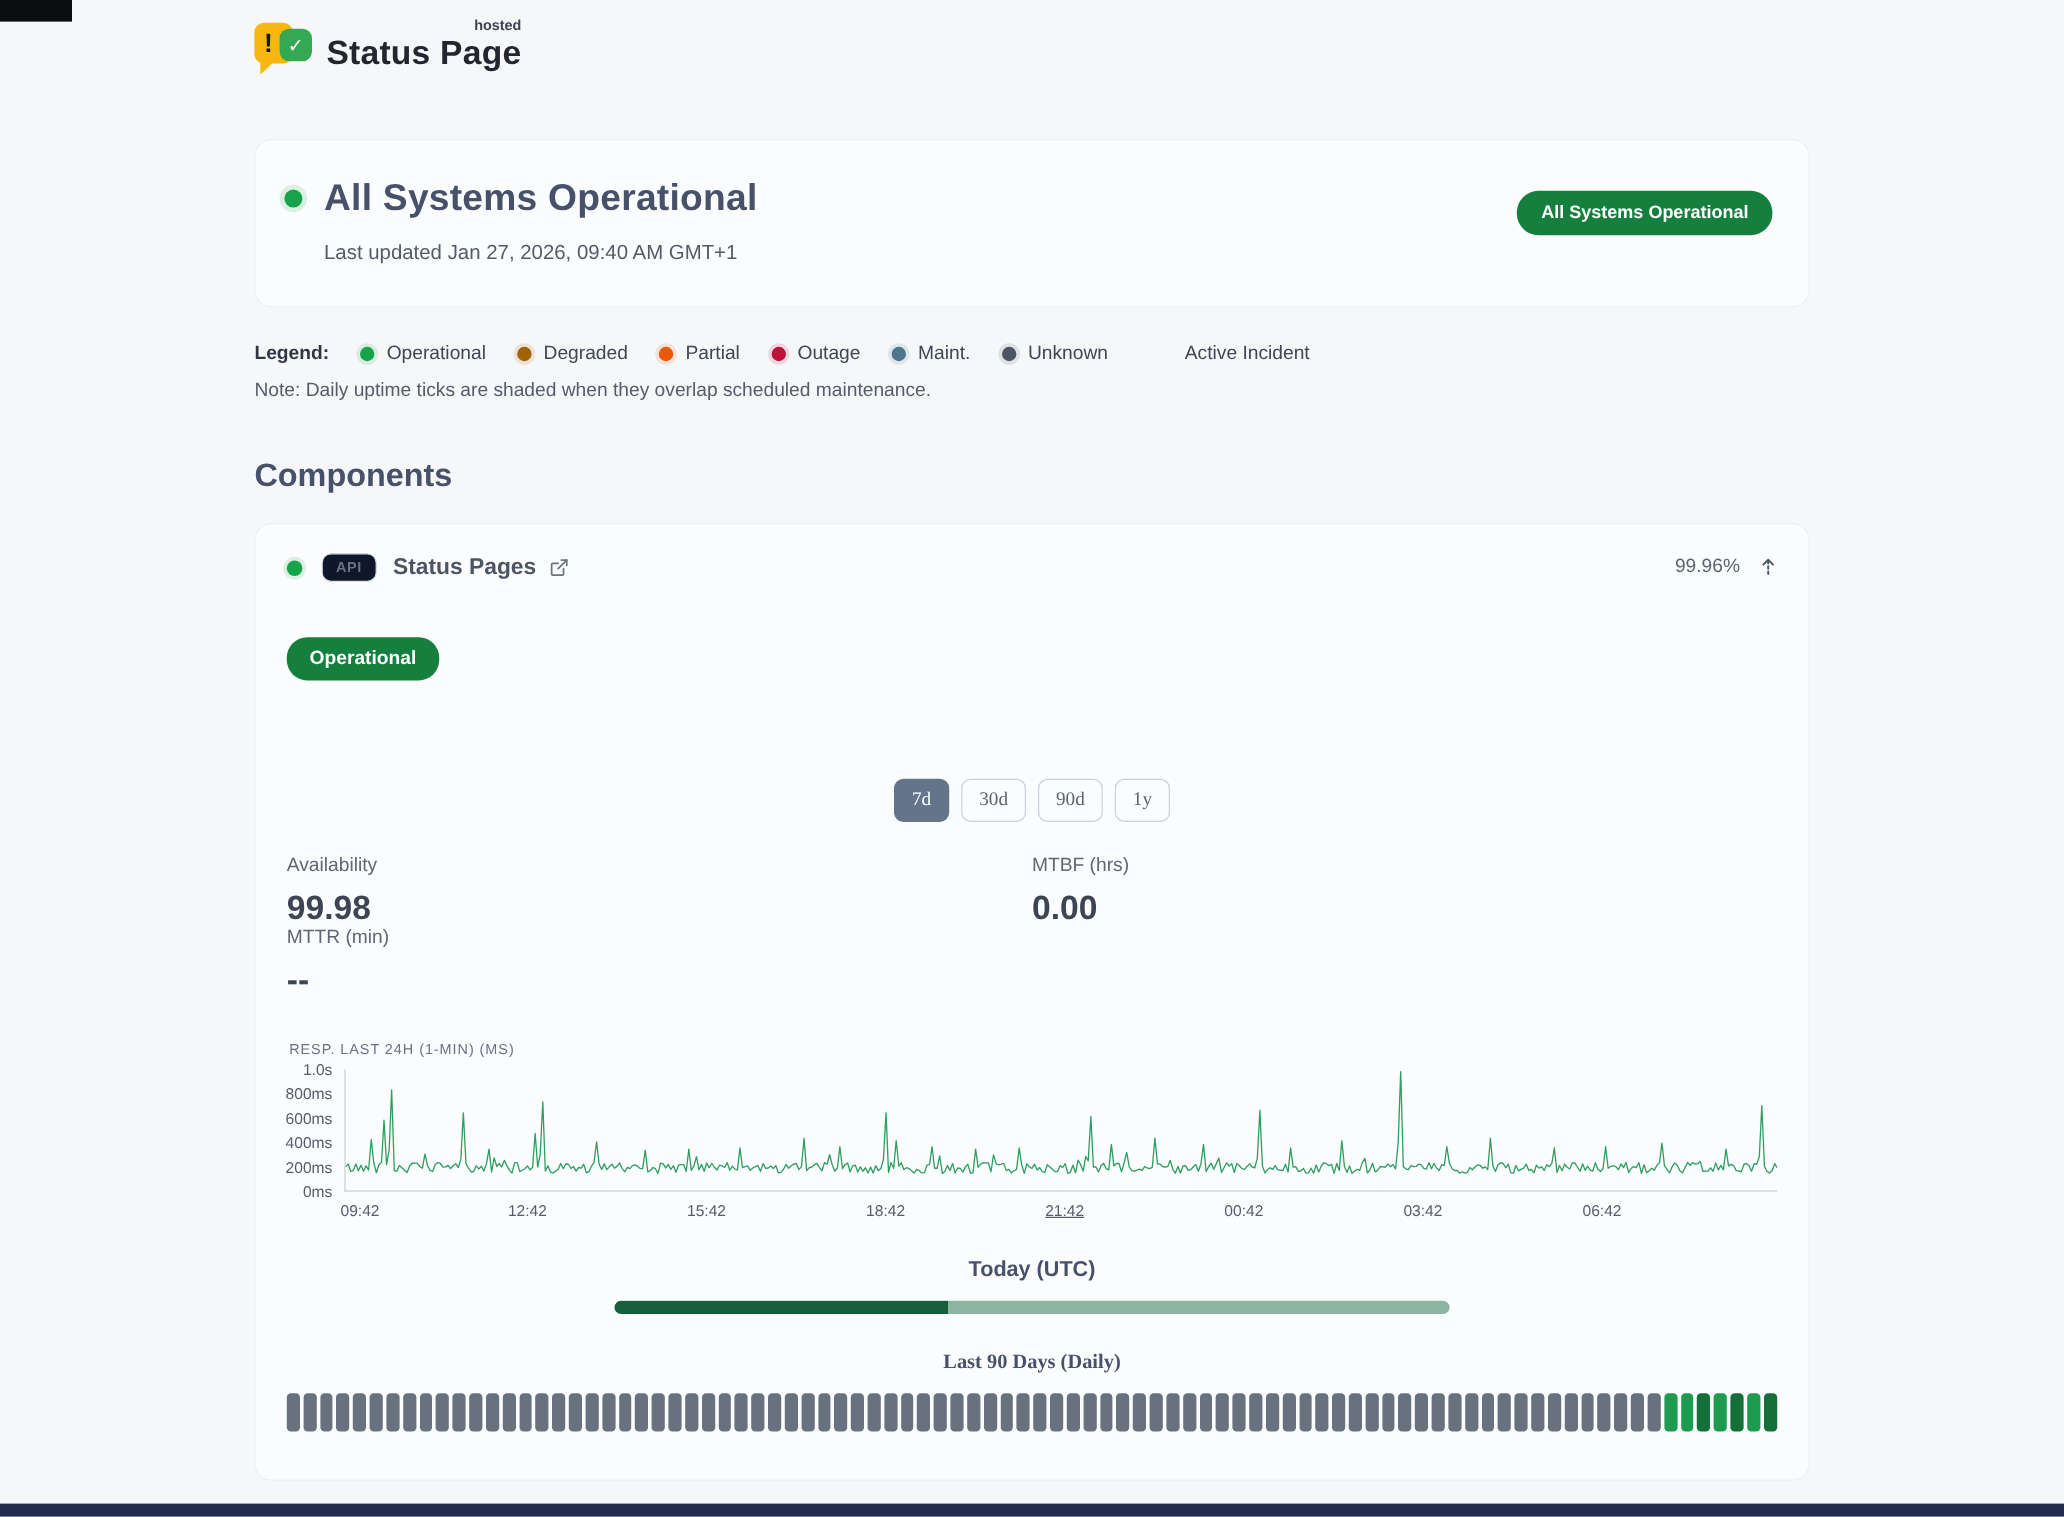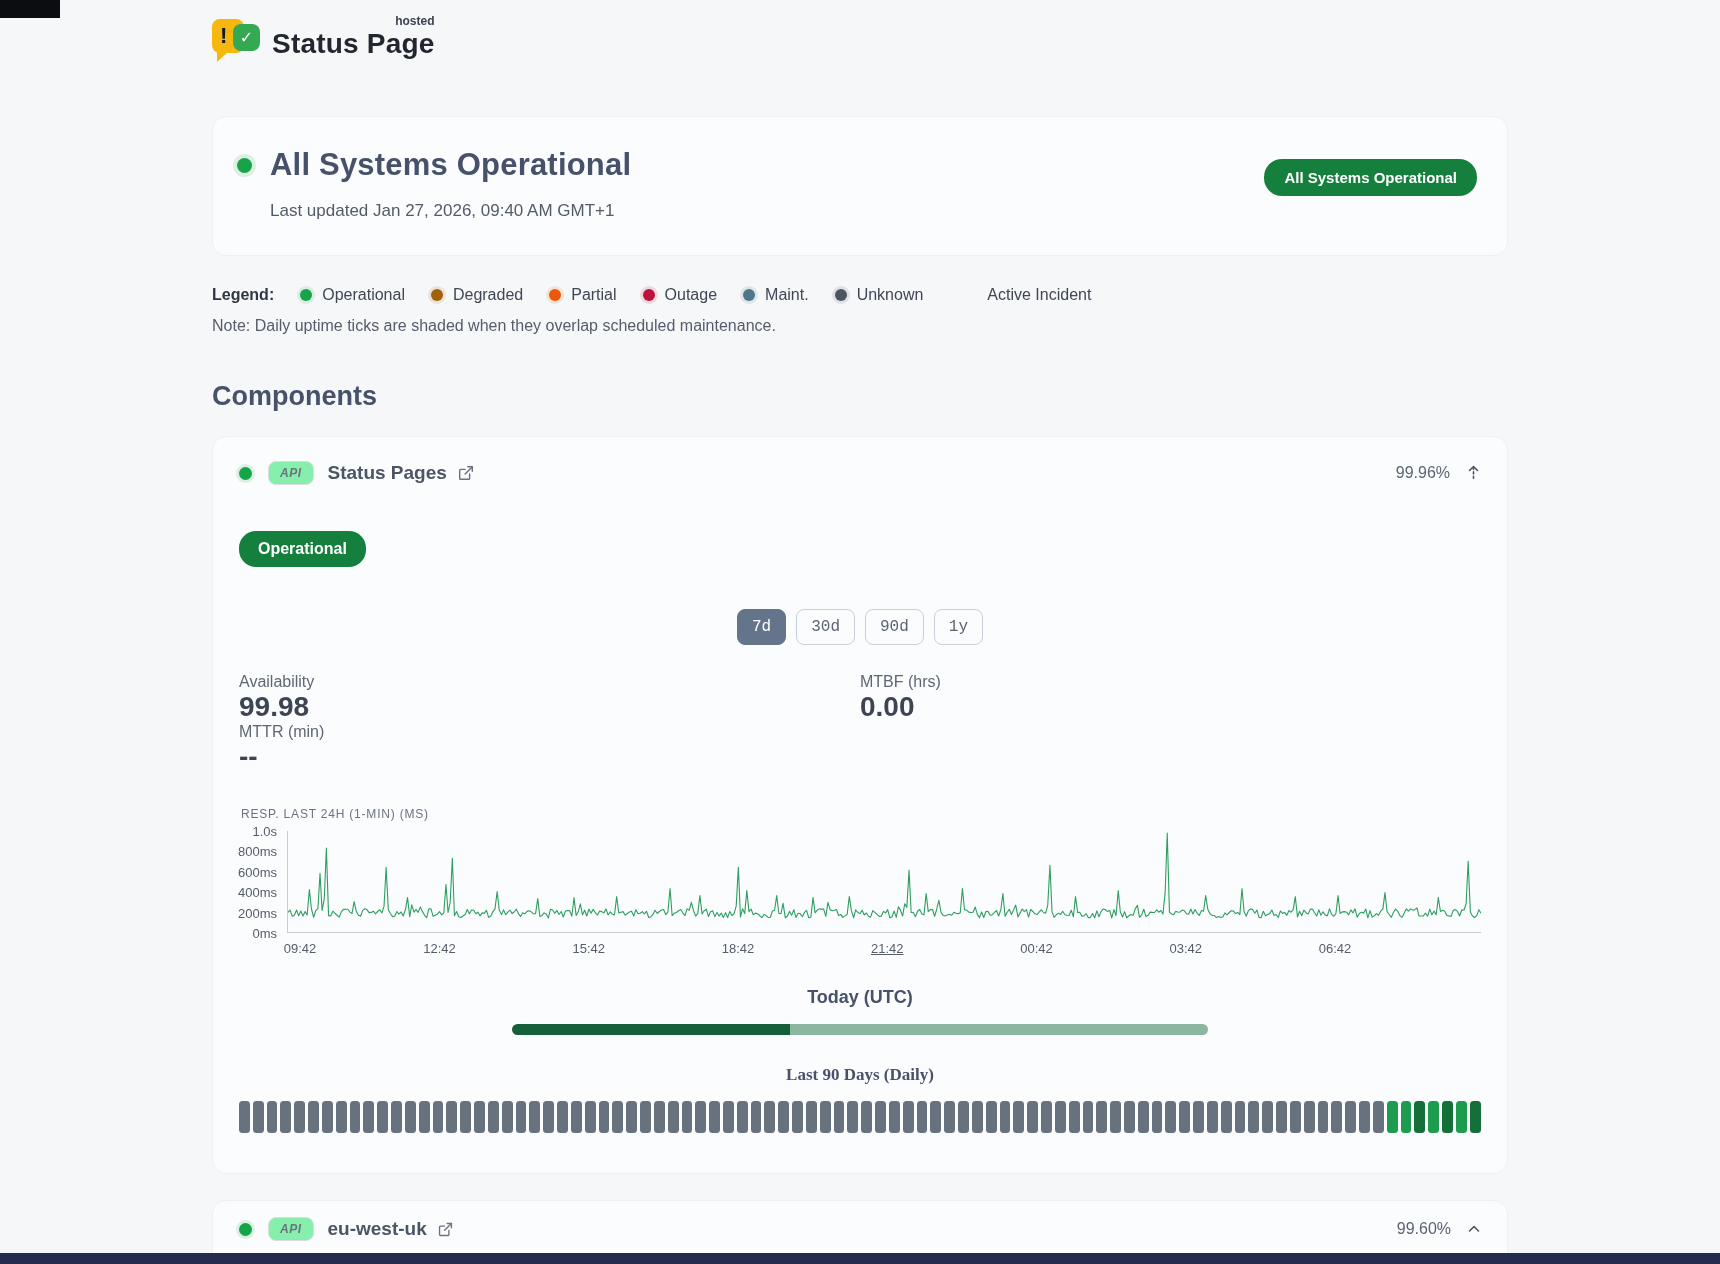--- a/index.html
+++ b/index.html
@@ -60,38 +60,38 @@
 
   
   .components-title { margin-top:46px; font-size:27px; font-weight:600; color:#47516a; }
   .card { background:#fbfcfd; border:1px solid #eef0f3; border-radius:14px; }
   .card-main { margin-top:24px; padding:24px 26px 40px; }
   .card-row { margin-top:26px; padding:16px 26px 20px; }
 
   .comp-header { display:flex; align-items:center; }
   .status-dot-sm { width:13px; height:13px; border-radius:50%; background:#16a34a; box-shadow:0 0 0 3px #dcefe3; flex:0 0 auto; }
   .comp-tag { margin-left:16px; font-size:12px; font-weight:600; letter-spacing:.5px; color:#6b7280;
-    background:#86efac; border:1px solid #d9dce1; border-radius:8px; padding:4px 11px;font-style:italic; }
+    background:#0f172a; border:1px solid #d9dce1; border-radius:8px; padding:4px 11px; }
   .comp-name { margin-left:14px; font-size:19px; font-weight:700; color:#4b5563; }
   .ext-icon { margin-left:10px; color:#6b7280; display:flex; cursor:pointer; }
   .comp-right { margin-left:auto; display:flex; align-items:center; gap:16px; }
   .comp-uptime { font-size:16px; color:#5b6472; }
   .collapse-icon { color:#4b5563; display:flex; cursor:pointer; }
 
   .op-badge { display:inline-block; margin-top:46px; background:#15803d; color:#fff; font-weight:700;
     font-size:16px; border-radius:17px; padding:9px 19px; }
 
   .range-row { margin-top:42px; display:flex; justify-content:center; gap:10px; }
   .range-btn { font-size:16px; border-radius:8px; padding:8px 14px; border:1px solid #c9d0d9; color:#5b6472;
-    background:transparent; cursor:pointer; font-family:Liberation Mono, monospace; }
+    background:transparent; cursor:pointer; font-family:Liberation Serif, serif;margin-top:40px; }
   .range-btn.active { background:#64748b; border-color:#64748b; color:#fff; }
 
   .stats-row { margin-top:28px; display:grid; grid-template-columns:1fr 1fr; text-align:left; }
   .stat-label { font-size:16px; color:#5f6774; }
-  .stat-value { font-size:28px; font-weight:600; color:#3d4555; }
+  .stat-value { margin-top:10px; font-size:28px; font-weight:600; color:#3d4555; }
 
   
   .chart-block { margin-top:34px; }
   .chart-title { font-size:12px; letter-spacing:.8px; color:#6b7280; margin-left:2px; }
   .chart-wrap { margin-top:10px; display:flex; }
   .chart-ylabels { width:48px; position:relative; height:102px; flex:0 0 auto; }
   .chart-ylabel { position:absolute; right:10px; transform:translateY(-50%); font-size:13px; color:#555d6a; white-space:nowrap; }
   .chart-area { flex:1; height:102px; border-left:1px solid #c7cdd4; border-bottom:1px solid #c7cdd4; position:relative; }
   .chart-area svg { position:absolute; inset:0; width:100%; height:100%; }
   .chart-xlabels { margin-left:48px; position:relative; height:22px; margin-top:8px; }

